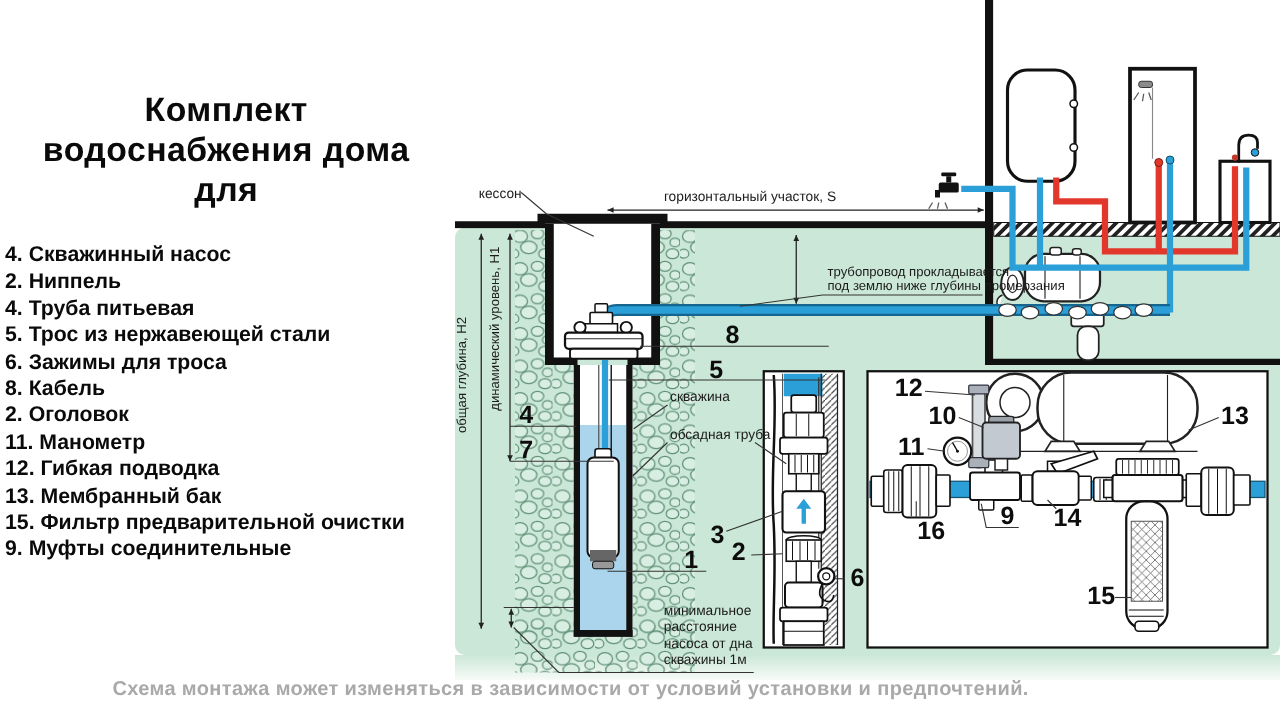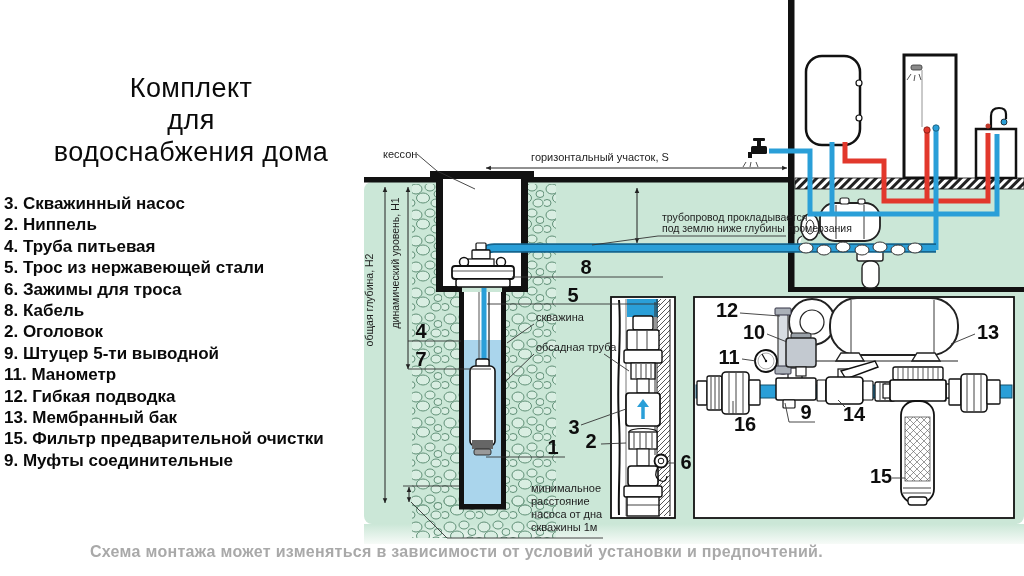--- a/index.html
+++ b/index.html
@@ -1,50 +1,49 @@
 <!DOCTYPE html>
 <html><head>
 <meta charset="utf-8">
 <style>
   html,body{margin:0;padding:0;background:#fff;}
   .page{position:relative;width:1024px;height:576px;background:#fff;overflow:hidden;
         font-family:"Liberation Sans",sans-serif;}
-  .title{position:absolute;left:15px;top:72px;width:352px;text-align:center;
-         font-weight:normal;font-size:27px;line-height:32px;color:#0a0a0a;letter-spacing:.4px;}
+  .title{position:absolute;left:5px;top:72px;width:352px;text-align:center;
+         font-weight:bold;font-size:27px;line-height:32px;color:#0a0a0a;letter-spacing:.4px;}
   .parts{position:absolute;left:4px;top:193px;width:360px;font-weight:bold;
          font-size:17px;line-height:21.4px;color:#0a0a0a;}
   .footer{position:absolute;left:0;top:543px;width:913px;text-align:center;
           font-weight:bold;font-size:16px;color:#a9a9a9;letter-spacing:.3px;}
   svg.diagram{position:absolute;left:0;top:0;}
   .lbl{font-family:"Liberation Sans",sans-serif;font-size:11px;fill:#1d1d1d;}
   .lbl10{font-family:"Liberation Sans",sans-serif;font-size:10.5px;fill:#1d1d1d;}
   .co{font-family:"Liberation Sans",sans-serif;font-weight:bold;font-size:20px;fill:#0d0d0d;text-anchor:middle;}
   .ld{stroke:#333;stroke-width:.9;fill:none;}
   .dim{stroke:#222;stroke-width:1;fill:none;}
 </style>
 </head>
 <body>
 
 <div class="page">
 
   <div class="title">
     <div>Комплект</div>
+    <div>водоснабжения дома</div>
     <div>для</div>
-    <div>водоснабжения дома</div>
   </div>
 
   <div class="parts">
-    <div>3. Скважинный насос</div>
+    <div>4. Скважинный насос</div>
     <div>2. Ниппель</div>
     <div>4. Труба питьевая</div>
     <div>5. Трос из нержавеющей стали</div>
     <div>6. Зажимы для троса</div>
     <div>8. Кабель</div>
     <div>2. Оголовок</div>
-    <div>9. Штуцер 5-ти выводной</div>
     <div>11. Манометр</div>
     <div>12. Гибкая подводка</div>
     <div>13. Мембранный бак</div>
     <div>15. Фильтр предварительной очистки</div>
     <div>9. Муфты соединительные</div>
   </div>
 
   <svg class="diagram" width="1024" height="576" viewBox="0 0 1024 576">
     <defs>
       <marker id="ar" viewBox="0 0 10 10" refX="8.5" refY="5" markerWidth="6.5" markerHeight="6.5" orient="auto-start-reverse">

